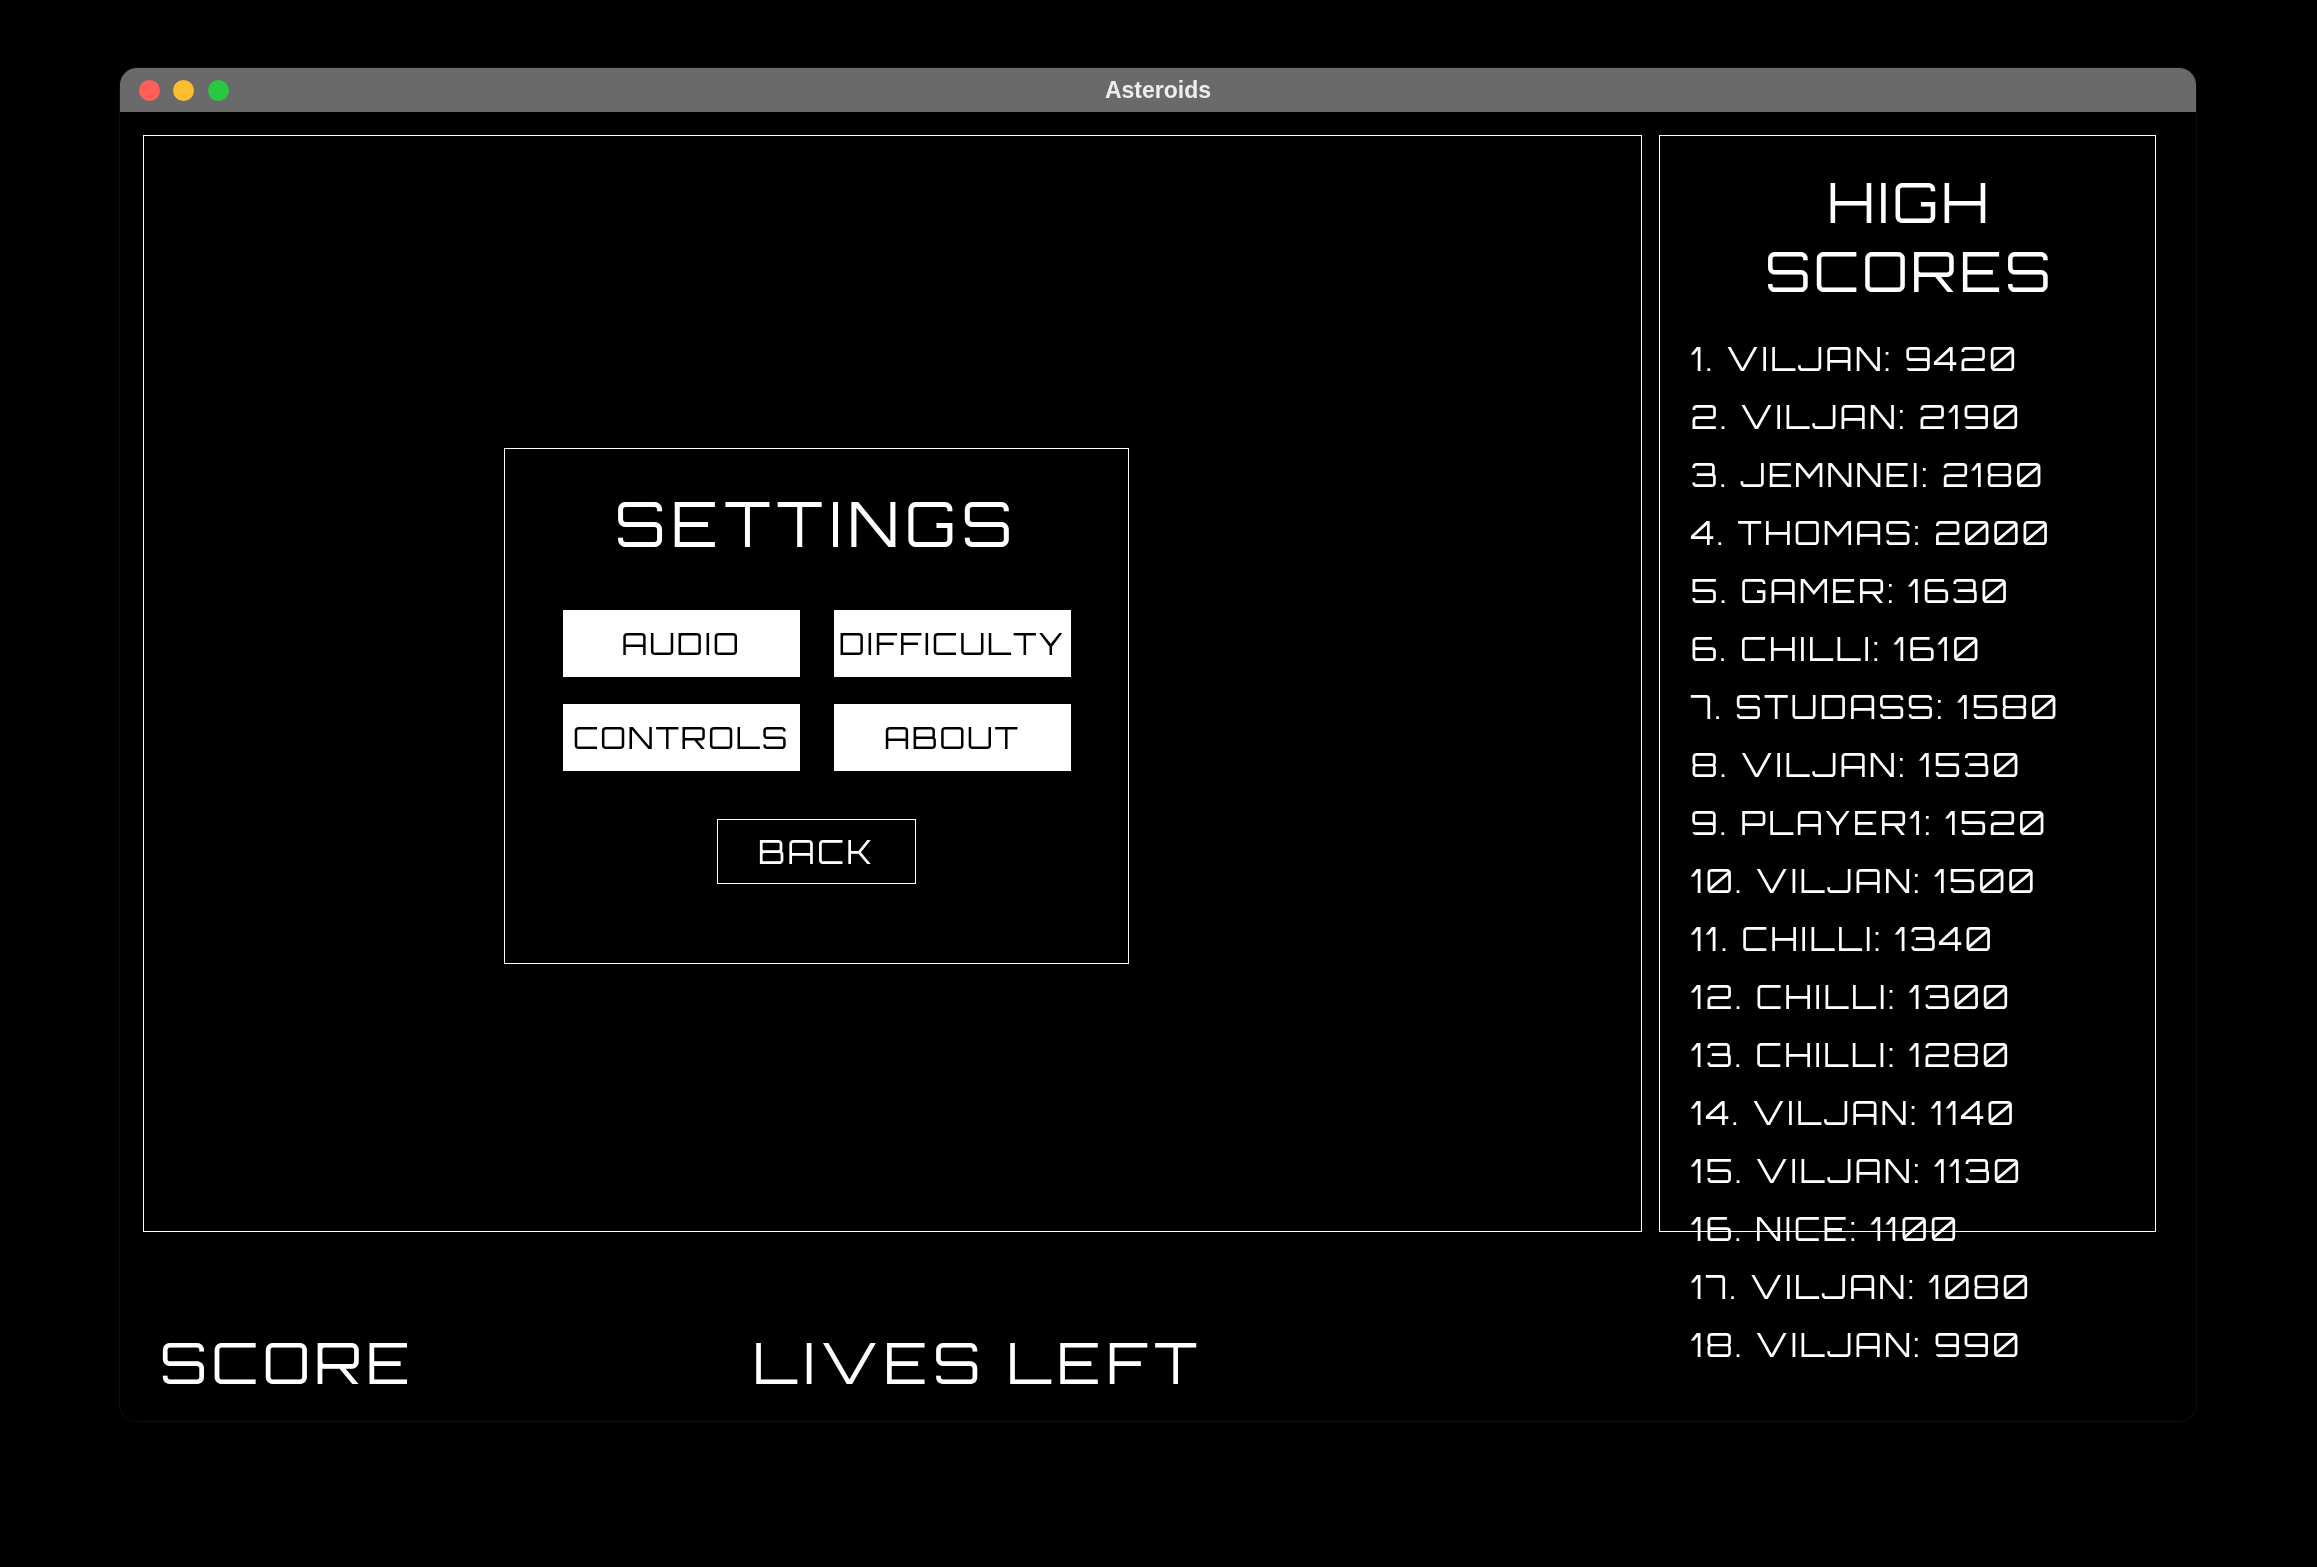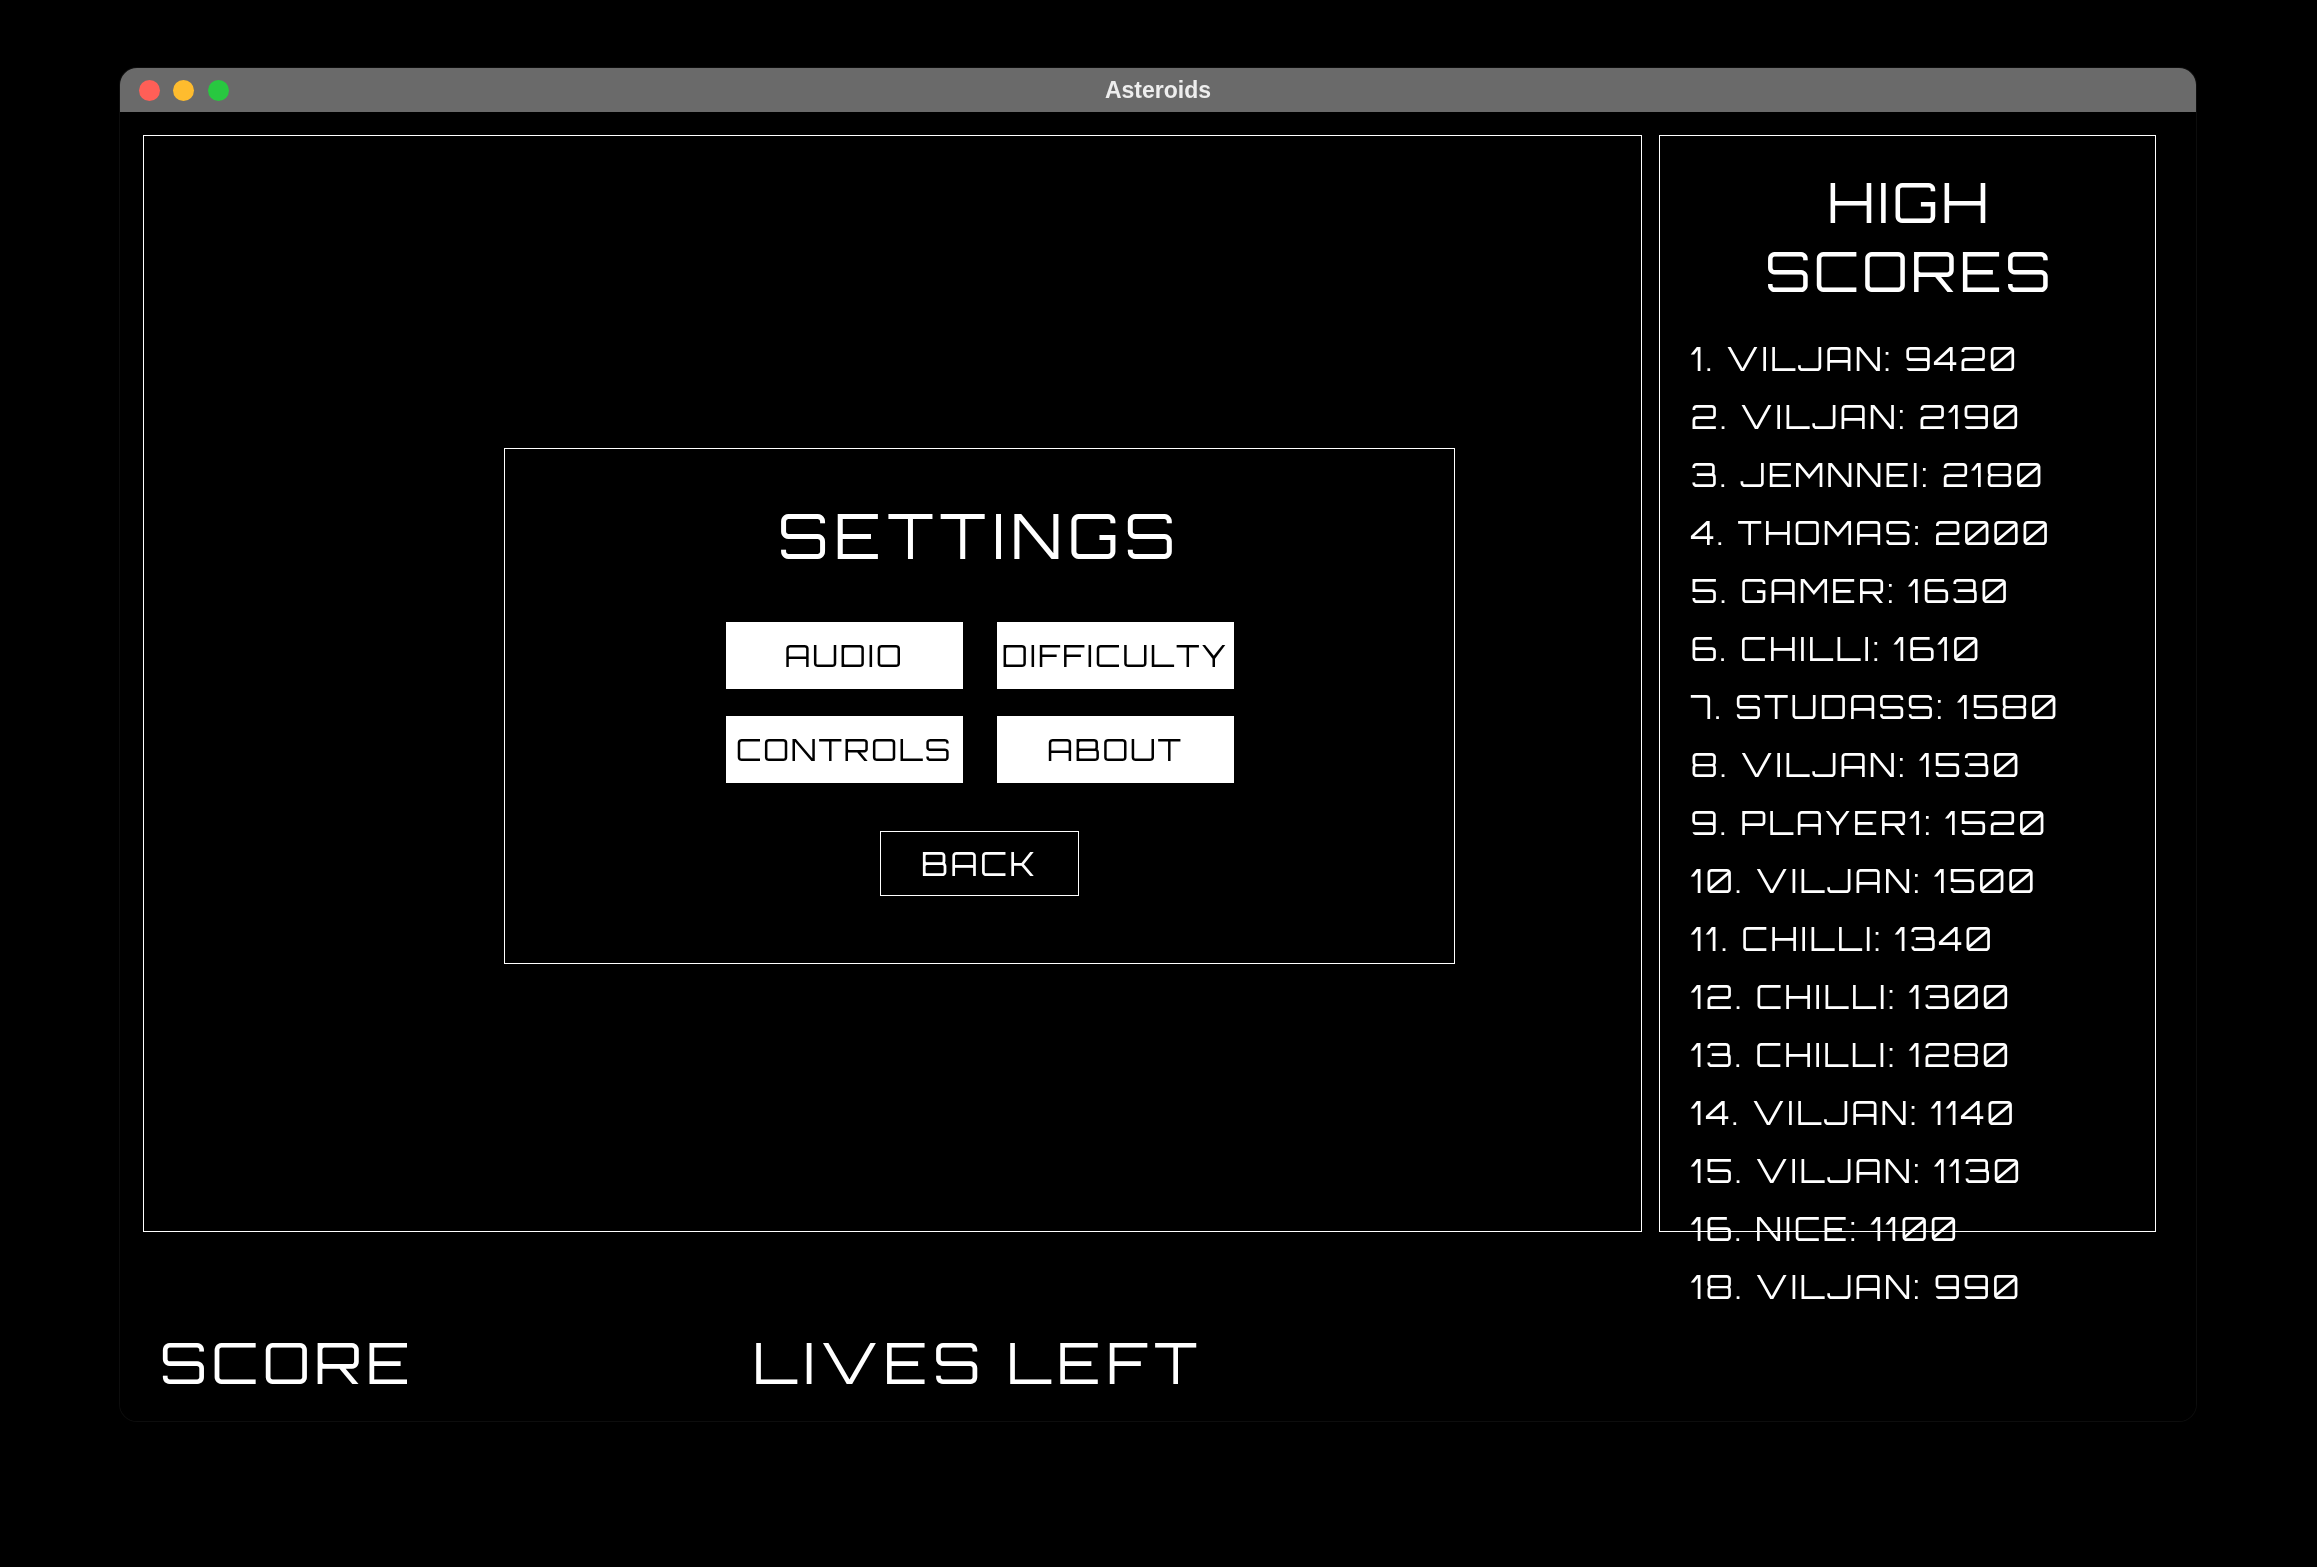--- a/index.html
+++ b/index.html
@@ -105,27 +105,27 @@
   .hs-row {
     font-size: 32px;
     letter-spacing: 0.08em;
     white-space: nowrap;
   }
 
   .settings-dialog {
     position: absolute;
     left: 360px;
     top: 312px;
-    width: 951px;
+    width: 625px;
     height: 516px;
     border: 1.9px solid #fff;
     display: flex;
     flex-direction: column;
     align-items: center;
-    padding-top: 48px;
+    padding-top: 36px;
   }
   .settings-title {
     font-size: 61px;
     letter-spacing: 0.1em;
     margin-bottom: 48px;
   }
   .settings-grid {
     display: grid;
     grid-template-columns: 237px 237px;
     grid-template-rows: 67px 67px;
@@ -222,20 +222,21 @@
           <div class="hs-row seg">7. STUDASS: 1580</div>
           <div class="hs-row seg">8. VILJAN: 1530</div>
           <div class="hs-row seg">9. PLAYER1: 1520</div>
           <div class="hs-row seg">10. VILJAN: 1500</div>
           <div class="hs-row seg">11. CHILLI: 1340</div>
           <div class="hs-row seg">12. CHILLI: 1300</div>
           <div class="hs-row seg">13. CHILLI: 1280</div>
           <div class="hs-row seg">14. VILJAN: 1140</div>
           <div class="hs-row seg">15. VILJAN: 1130</div>
           <div class="hs-row seg">16. NICE: 1100</div>
+          <div class="hs-row seg">17. VILJAN: 1080</div>
           <div class="hs-row seg">18. VILJAN: 990</div>
         </div>
     </div>
 
     <div class="footer">
       <div class="score-label seg">SCORE</div>
       <div class="lives-label seg">LIVES LEFT</div>
     </div>
 
   </div>

